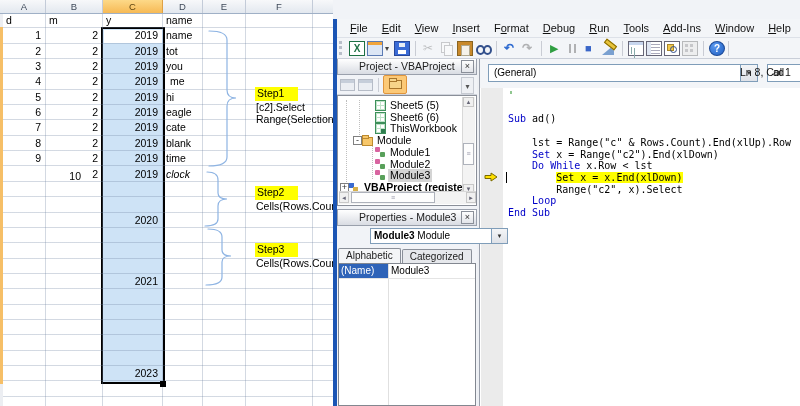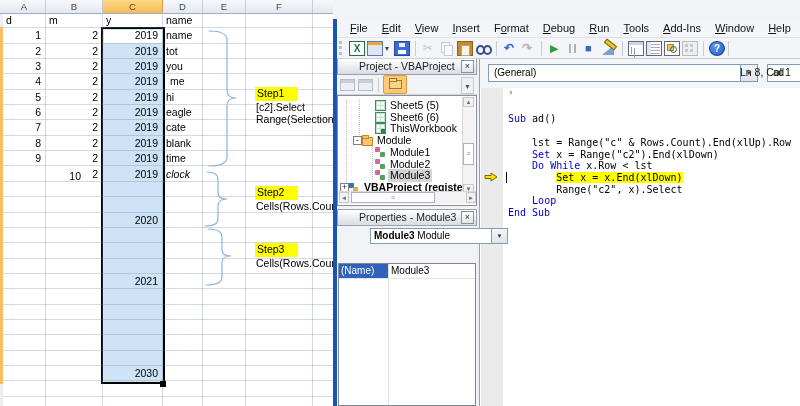--- a/index.html
+++ b/index.html
@@ -240,21 +240,21 @@
         <div class="xl-cell ar" data-name="cell-A10" style="left: 3px; width: 38px; top: 151.15px;">9</div>
         <div class="xl-cell ar" data-name="cell-B10" style="left: 46px; width: 52px; top: 151.15px;">2</div>
         <div class="xl-cell ar" data-name="cell-C10" style="left: 103px; width: 55px; top: 151.15px;">2019</div>
         <div class="xl-cell al" data-name="cell-D10" style="left: 166px; width: 35px; top: 151.15px;">time</div>
         <div class="xl-cell ar" data-name="cell-A11" style="left: 3px; width: 38px; top: 169px; padding-left: 40px;">10</div>
         <div class="xl-cell ar" data-name="cell-B11" style="left: 46px; width: 52px; top: 166.5px;">2</div>
         <div class="xl-cell ar" data-name="cell-C11" style="left: 103px; width: 55px; top: 166.5px;">2019</div>
         <div class="xl-cell al" data-name="cell-D11" style="left: 166px; width: 35px; top: 166.5px; font-style: italic;">clock</div>
         <div class="xl-cell ar" data-name="cell-C14" style="left: 103px; width: 55px; top: 212.55px;">2020</div>
         <div class="xl-cell ar" data-name="cell-C18" style="left: 103px; width: 55px; top: 273.95px;">2021</div>
-        <div class="xl-cell ar" data-name="cell-C24" style="left: 103px; width: 55px; top: 366.05px;">2030</div>
+        <div class="xl-cell ar" data-name="cell-C24" style="left: 103px; width: 55px; top: 366.05px;">2023</div>
       </div>
     <div id="xl-fill-handle" data-name="fill-handle"></div>
     <svg id="xl-braces" data-name="brace-annotations" xmlns="http://www.w3.org/2000/svg">
       <g fill="none" stroke="#8eb4e3" stroke-width="1.2" stroke-linecap="round">
         <path data-name="brace-step1" d="M 209 31 Q 227 31 227 40 L 227 90 Q 227 98 236 98 Q 227 98 227 106 L 227 157 Q 227 166 209 166"></path>
         <path data-name="brace-step2" d="M 207 172 Q 218 172 218 180 L 218 193 Q 218 199 227 199 Q 218 199 218 206 L 218 219 Q 218 226 205 226"></path>
         <path data-name="brace-step3" d="M 208 229 Q 222 229 222 237 L 222 250 Q 222 256 231 256 Q 222 256 222 262 L 222 277 Q 222 285 206 285"></path>
       </g>
     </svg>
     <div id="xl-ann" data-name="step-annotations">
@@ -381,20 +381,24 @@
     </div>
 
     <div class="panel-title" id="prop-title" data-name="properties-panel-title">
       <span data-name="properties-panel-title-label">Properties - Module3</span>
       <span class="panel-x" data-name="close-icon">×</span>
     </div>
     <div id="prop-selector" data-name="object-selector-dropdown">
       <b data-name="selected-object-name">Module3</b><span data-name="selected-object-type"> Module</span>
       <span class="dd" data-name="chevron-down-icon">▼</span>
     </div>
+    <div id="prop-tabs" data-name="properties-tabs">
+        <span class="ptab active" data-name="tab-alphabetic">Alphabetic</span>
+        <span class="ptab" data-name="tab-categorized">Categorized</span>
+      </div>
     <div id="prop-grid" data-name="properties-grid">
       <div class="vdiv" data-name="grid-divider"></div>
       <div id="prop-rows" data-name="properties-rows">
           <div class="pg-row" data-name="property-row" style="top: 0px;">
             <span class="pg-name selected" data-name="property-name">(Name)</span>
             <span class="pg-value" data-name="property-value">Module3</span>
           </div>
         </div>
     </div>
 

